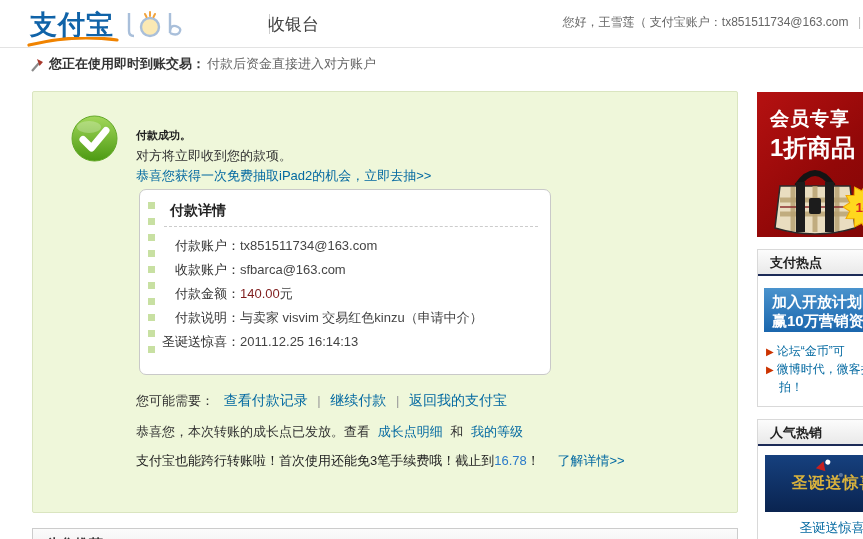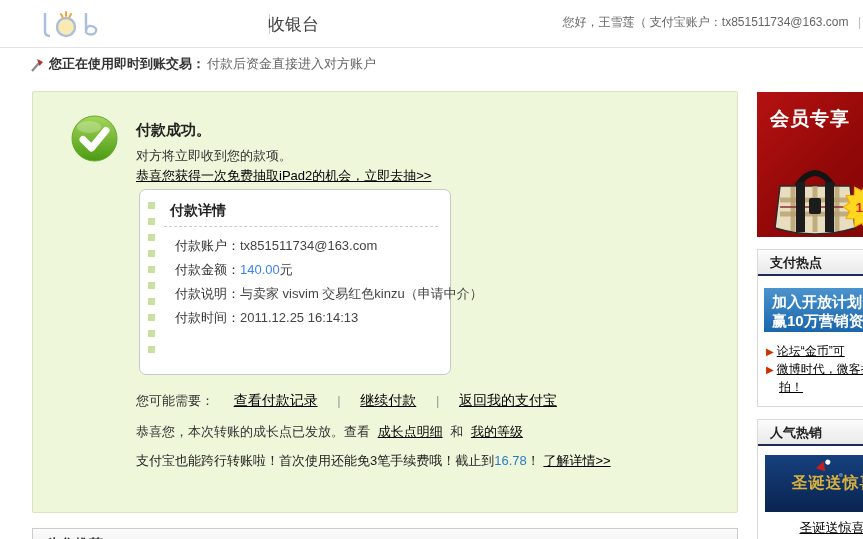--- a/index.html
+++ b/index.html
@@ -3,21 +3,21 @@
 <meta charset="utf-8">
 <style>
   * { margin:0; padding:0; box-sizing:border-box; }
   html,body { background:#fff; }
   body {
     width:863px; height:539px; position:relative; overflow:hidden;
     font-family:"Liberation Sans","DejaVu Sans",sans-serif;
     font-size:13px; color:#333;
   }
   a { text-decoration:none; cursor:pointer; }
-  .link { color:#000000;text-decoration:underline; }
+  .link { color:#0369a1; }
 
   
   .header { position:absolute; left:0; top:0; width:863px; height:48px; border-bottom:1px solid #e3e3e3; background:#fff; }
   .logo-wrap { position:absolute; left:30px; top:7px; height:36px; display:flex; align-items:center; cursor:pointer; }
   .logo-zh-wrap { position:relative; display:inline-block; }
   .logo-zh { font-size:27px; font-weight:bold; color:#1063a8; letter-spacing:1px; }
   .swoosh { position:absolute; left:-3px; bottom:-4px; }
   .lab-svg { margin-left:10px; }
   .vline { display:inline-block; width:1px; height:20px; background:#ccc; margin:0 12px 0 14px; }
   .cashier { font-size:17px; color:#444; }
@@ -26,47 +26,47 @@
 
   
   .notice { position:absolute; left:30px; top:55px; font-size:13px; color:#666; display:flex; align-items:flex-end; }
   .notice b { color:#333; margin-right:2px; }
   .notice svg { margin-right:4px; }
 
   
   .result-box { position:absolute; left:32px; top:91px; width:706px; height:422px;
     background:#eff7da; border:1px solid #dae5c0; border-radius:2px; }
   .ok-icon { position:absolute; left:38px; top:23px; }
-  .ok-title { position:absolute; left:103px; top:29px; font-size:15px; font-weight:bold; color:#222; }
+  .ok-title { position:absolute; left:103px; top:36px; font-size:11px; font-weight:bold; color:#222; }
   .ok-sub   { position:absolute; left:103px; top:55px; color:#333; }
   .promo-link { position:absolute; left:103px; top:75px; }
 
-  .details-box { position:absolute; left:106px; top:97px; width:312px; height:186px;
+  .details-box { position:absolute; left:106px; top:97px; width:412px; height:186px;
     background:#fff; border:1px solid #c9c9c9; border-radius:7px; }
   .dots { position:absolute; left:8px; top:12px; bottom:12px; width:7px;
     background:repeating-linear-gradient(to bottom,#c8e0a2 0 7px,transparent 7px 16px); }
   .d-title { position:absolute; left:30px; top:12px; font-size:14px; font-weight:bold; color:#222; }
   .d-dash { position:absolute; left:24px; right:12px; top:36px; border-top:1px dashed #ccc; }
   .d-rows { position:absolute; left:0; top:44px; right:6px; }
   .drow { line-height:24px; white-space:nowrap; }
   .dlabel { display:inline-block; width:100px; text-align:right; color:#333; }
   .dvalue { color:#444; }
-  .amount { color:#3b82f6; }
+  .amount { color:#7f1d1d; }
 
   .actions { position:absolute; left:103px; top:300px; white-space:nowrap; }
   .actions .prefix { color:#333; }
-  .actions a { font-size:14px; margin:0 16px; }
+  .actions a { font-size:14px; margin:0 6px; }
   .actions .sep { color:#999; }
 
   .growth { position:absolute; left:103px; top:331px; color:#333; }
   .growth a { margin:0 4px; }
 
   .bank { position:absolute; left:103px; top:360px; color:#222; }
   .bank .date { color:#2b7bc9; }
-  .bank a { }
+  .bank a { margin-left:14px; }
 
   .alert { position:absolute; left:106px; top:382px; width:346px; height:28px; line-height:26px;
     background:#fffa96; border:1px solid #dcc65a; border-radius:2px; padding-left:8px; color:#555; white-space:nowrap; }
   .warn-ic { display:inline-block; width:15px; height:15px; border-radius:50%;
     background:linear-gradient(#ffcf4d,#f29500); color:#fff; font-weight:bold; font-size:11px;
     text-align:center; line-height:15px; vertical-align:-3px; margin-right:6px; border:1px solid #d98c0a; }
 
   
   .sidebar { position:absolute; left:757px; top:0; width:150px; }
   .ad { position:absolute; left:0; top:92px; width:150px; height:145px; cursor:pointer; overflow:hidden;
@@ -104,20 +104,26 @@
   
   .recommend-bar { position:absolute; left:32px; top:528px; width:706px; height:34px;
     background:linear-gradient(#fbfbfb,#ececec); border:1px solid #ccc; }
   .recommend-bar span { display:inline-block; margin:7px 0 0 14px; font-size:14px; font-weight:bold; color:#333; }
 </style>
 </head>
 <body>
 
 <div class="header">
   <div class="logo-wrap">
+    <span class="logo-zh-wrap">
+      <span class="logo-zh">支付宝</span>
+      <svg class="swoosh" width="94" height="10" viewBox="0 0 94 10">
+        <path d="M2 8 Q 46 -3 90 3" stroke="#f08300" stroke-width="3.2" fill="none" stroke-linecap="round"></path>
+      </svg>
+    </span>
     <svg class="lab-svg" width="62" height="30" viewBox="0 0 62 30">
       <path d="M5 3 v18 q0 5 5 5" stroke="#a9bfda" stroke-width="2.4" fill="none"></path>
       <circle cx="26" cy="17" r="9" fill="#fbe9b4" stroke="#a9bfda" stroke-width="2.4"></circle>
       <path d="M21 4 l1.5 3 M26 2 v4 M31 4 l-1.5 3" stroke="#f2a33c" stroke-width="2" stroke-linecap="round"></path>
       <path d="M46 3 v20 M46 23 q0 -10 8 -6 q4 2 1 6 q-3 3 -9 0" stroke="#a9bfda" stroke-width="2.4" fill="none"></path>
     </svg>
   </div>
   <span style="position:absolute;left:255px;top:14px;" class="vline"></span>
   <span style="position:absolute;left:268px;top:13px;" class="cashier">收银台</span>
   <div class="user-info">
@@ -156,27 +162,30 @@
 
   <div class="details-box">
     <div class="dots"></div>
     <div class="d-title">付款详情</div>
     <div class="d-dash"></div>
     <div class="d-rows">
       <div class="drow">
         <span class="dlabel">付款账户：</span><span class="dvalue">tx851511734@163.com</span>
       </div>
       <div class="drow">
+        <span class="dlabel">收款账户：</span><span class="dvalue">sfbarca@163.com</span>
+      </div>
+      <div class="drow">
         <span class="dlabel">付款金额：</span><span class="dvalue amount">140.00</span><span class="dvalue">元</span>
       </div>
       <div class="drow">
         <span class="dlabel">付款说明：</span><span class="dvalue">与卖家 visvim 交易红色kinzu（申请中介）</span>
       </div>
       <div class="drow">
-        <span class="dlabel">付款时间：</span><span class="dvalue">2011.12.25 16:14:13</span>
+        <span class="dlabel">圣诞送惊喜：</span><span class="dvalue">2011.12.25 16:14:13</span>
       </div>
     </div>
   </div>
 
   <div class="actions">
     <span class="prefix">您可能需要：</span>
     <a class="link">查看付款记录</a>
     <span class="sep">|</span>
     <a class="link">继续付款</a>
     <span class="sep">|</span>
@@ -194,20 +203,21 @@
     <span>支付宝也能跨行转账啦！首次使用还能免3笔手续费哦！截止到</span><span class="date">16.78</span><span>！</span>
     <a class="link">了解详情&gt;&gt;</a>
   </div>
 
 </div>
 
 <div class="sidebar">
 
   <div class="ad">
     <span class="ad-l1">会员专享</span>
+    <span class="ad-l2">1折商品</span>
     <svg class="ad-bag" width="100" height="76" viewBox="0 0 100 76">
       <path d="M32 26 Q50 0 68 26" stroke="#141414" stroke-width="6" fill="none"></path>
       <path d="M15 26 h70 l5 42 q-40 12 -80 0 z" fill="#e9ddc0" stroke="#2a2a2a" stroke-width="1.5"></path>
       <path d="M15 40 h76 M15 54 h78" stroke="#b7a070" stroke-width="5" opacity="0.8"></path>
       <path d="M28 27 v44 M50 26 v46 M72 27 v44" stroke="#b7a070" stroke-width="5" opacity="0.8"></path>
       <path d="M15 47 h77 M39 26 v46 M61 26 v46" stroke="#8c2f2f" stroke-width="1.4"></path>
       <rect x="31" y="22" width="9" height="50" fill="#1c1c1c"></rect>
       <rect x="60" y="22" width="9" height="50" fill="#1c1c1c"></rect>
       <rect x="44" y="38" width="12" height="16" rx="2" fill="#1c1c1c"></rect>
     </svg>

